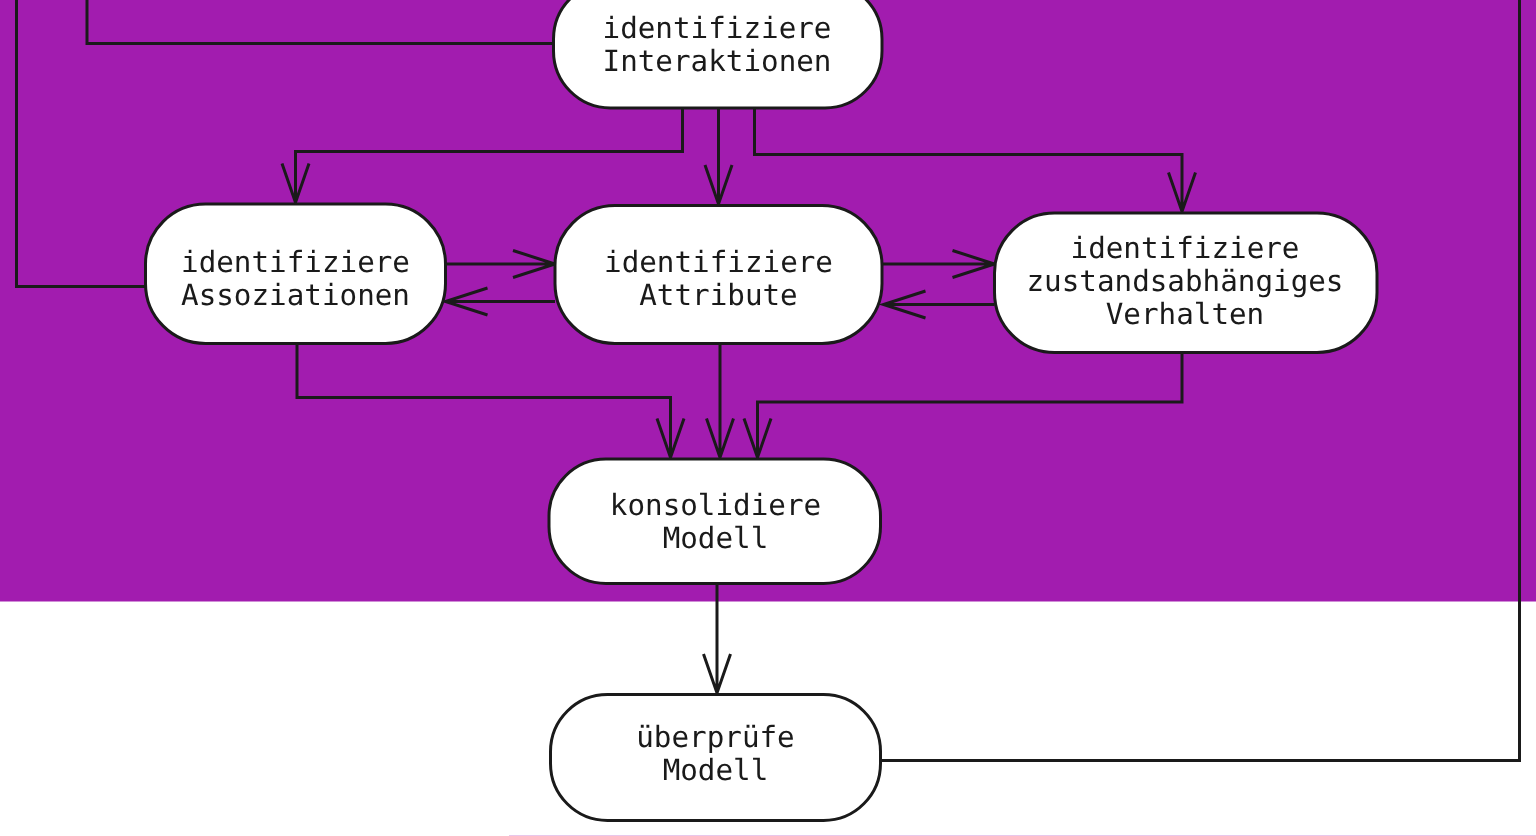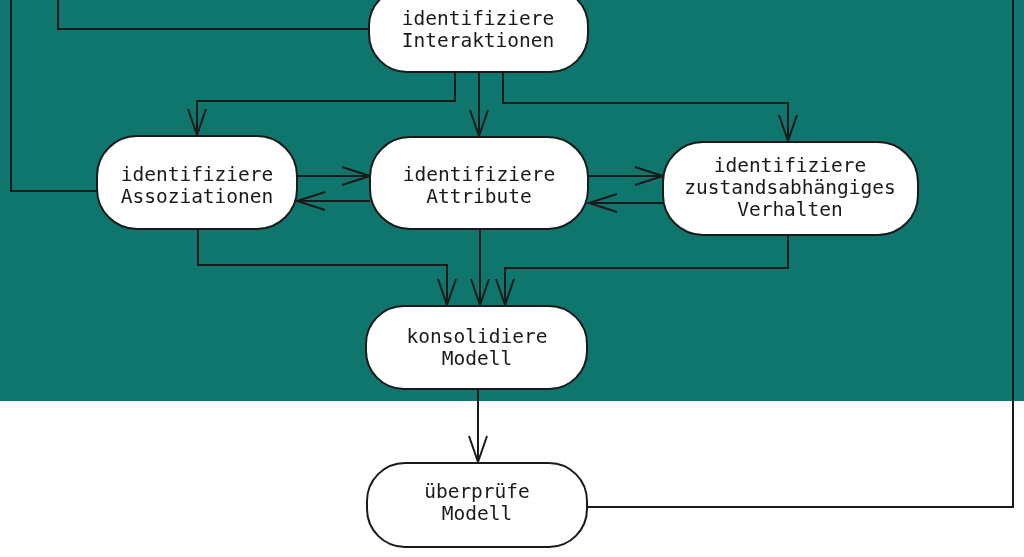--- a/index.html
+++ b/index.html
@@ -7,21 +7,21 @@
     padding: 0;
     background: #ffffff;
     width: 1024px;
     height: 557px;
     overflow: hidden;
     font-family: "DejaVu Sans Mono", monospace;
   }
   .diagram-wrap {
     width: 1024px;
     height: 401px;
-    background: #0f766e;
+    background: #a21caf;
   }
   svg { display: block; }
   .node-shape {
     fill: #ffffff;
     stroke: #1a1a1a;
     stroke-width: 2;
   }
   .edge {
     fill: none;
     stroke: #1a1a1a;

